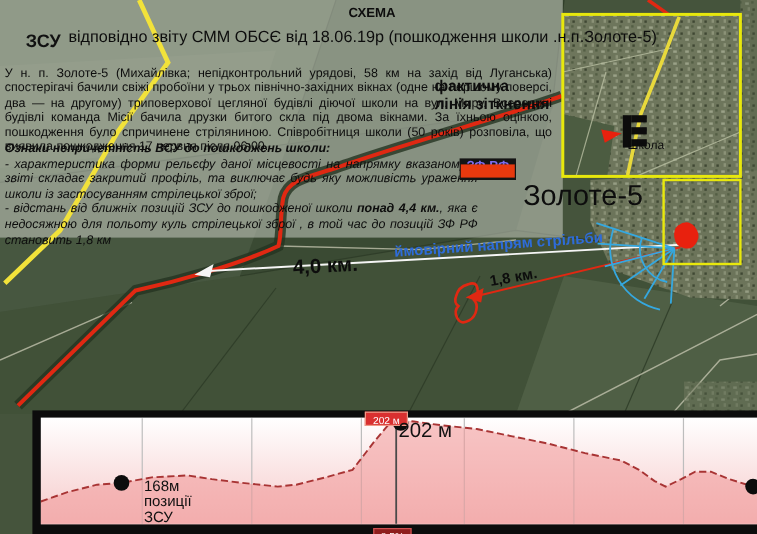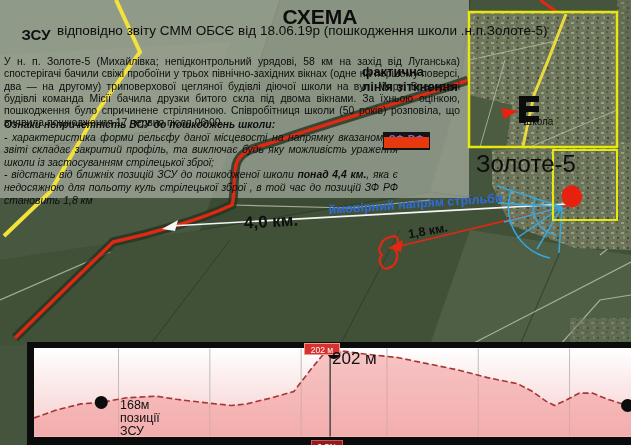--- a/index.html
+++ b/index.html
@@ -1,21 +1,21 @@
 <!DOCTYPE html>
 <html><head>
 <meta charset="utf-8">
 <style>
   html,body{margin:0;padding:0;background:#e8e8e8;}
   #stage{position:relative;width:631px;height:445px;overflow:hidden;background:#45543c;
          font-family:"Liberation Sans",sans-serif;color:#0d0d0d;}
   #stage .abs{position:absolute;}
   .lbl{position:absolute;white-space:nowrap;}
   
-  .title{left:250px;top:5px;width:140px;text-align:center;font-size:21px;font-weight:600;}
+  .title{left:240px;top:5px;width:140px;text-align:center;font-size:11px;font-weight:600;}
   .subtitle{left:57px;top:23px;font-size:13.5px;font-weight:500;}
   
   .para1{position:absolute;left:4px;top:56px;width:456px;font-size:10.4px;line-height:12.3px;
          text-align:justify;font-weight:500;}
   .para2{position:absolute;left:4px;top:119px;width:394px;font-size:10.4px;line-height:12.6px;
          font-style:italic;text-align:justify;}
   .para2 .head{font-weight:bold;}
   .para2 b{font-weight:bold;}
   
   .zsu-badge{position:absolute;left:10px;top:19px;width:52px;height:31px;
@@ -23,21 +23,21 @@
              font-size:15px;font-weight:bold;color:#111;}
   .zsu-badge::before{content:"";position:absolute;inset:0;z-index:-1;
              background:linear-gradient(#3c6fd1 0 50%,#f8d407 50% 100%);}
   .zf-badge{position:absolute;left:383px;top:132px;width:47px;height:18px;background:#141414;}
   .zf-badge .txt{position:absolute;left:0;top:1px;width:100%;text-align:center;
              font-size:11px;font-weight:bold;color:#7a6cf0;}
   .zf-badge .stripe{position:absolute;left:1px;right:1px;bottom:2px;height:11px;background:#e8390e;}
   
   .contact{left:362px;top:64px;width:96px;text-align:left;font-size:13px;font-weight:700;
            line-height:15px;white-space:normal;}
-  .town{left:436px;top:150px;font-size:24px;font-weight:500;margin-left:40px;}
+  .town{left:436px;top:150px;font-size:24px;font-weight:500;}
   .direction{left:328px;top:203px;font-size:12.5px;font-weight:bold;color:#2e6cd9;
              transform:rotate(-4deg);transform-origin:left top;}
   .dist-total{left:244px;top:212px;font-size:17px;font-weight:600;transform:rotate(-3deg);}
   .dist-enemy{left:408px;top:224px;font-size:12.5px;font-weight:600;transform:rotate(-10deg);}
   .firepos{left:413px;top:248px;font-size:13.5px;font-weight:600;color:#e2401e;}
   .school-inset{left:523px;top:116px;font-size:10px;}
   
   #profile{position:absolute;left:0;top:342px;width:631px;height:103px;background:#0c0c0c;margin-left:27px;}
   #profile .plot{position:absolute;left:7px;top:6px;width:617px;height:89px;
                  background:linear-gradient(#ffffff,#f6caca);}

